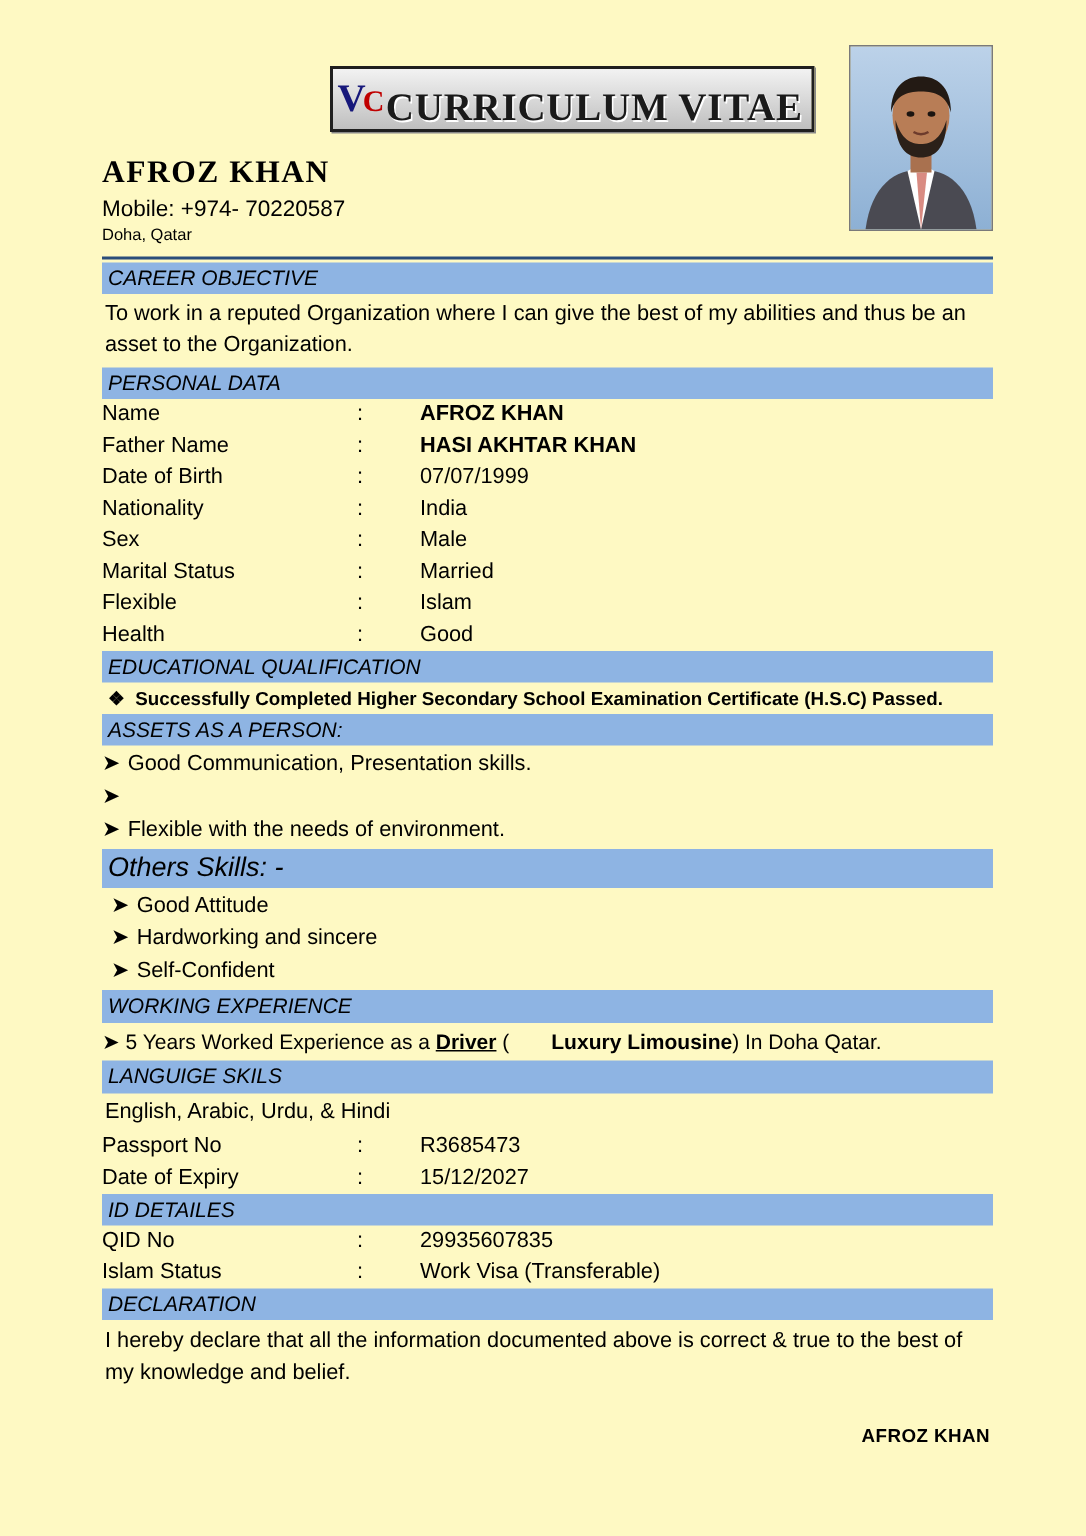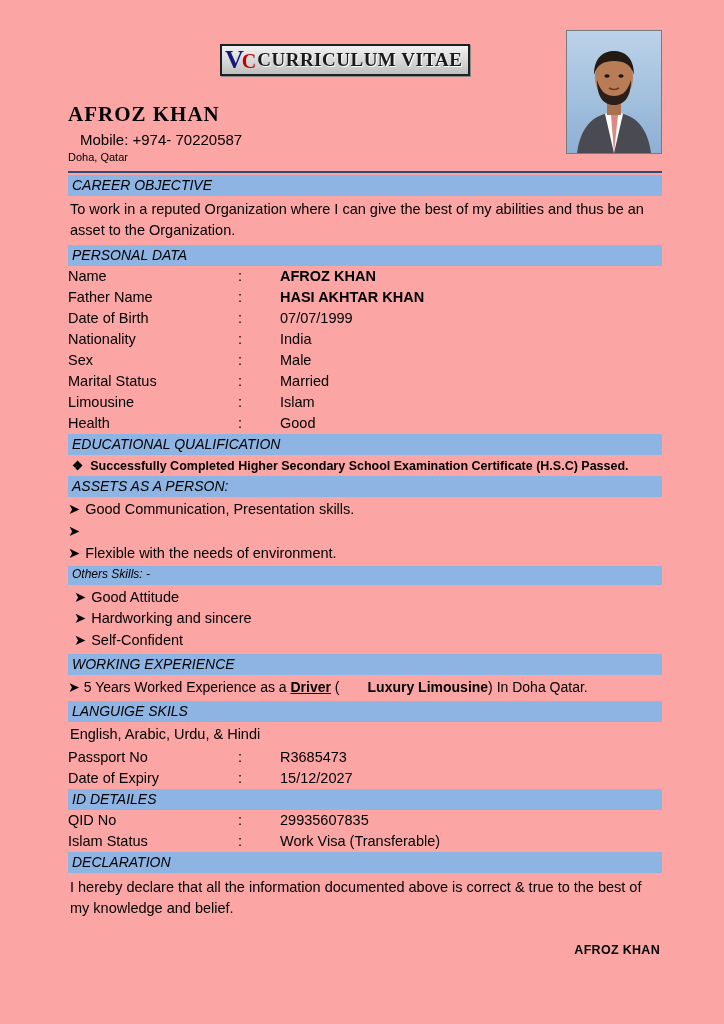--- a/index.html
+++ b/index.html
@@ -8,21 +8,21 @@
     background: #ffffff;
   }
   body {
     font-family: "Liberation Sans", sans-serif;
     color: #000000;
   }
   .page {
     position: relative;
     width: 724px;
     height: 1024px;
-    background: #fca5a5;
+    background: #fef9c3;
     overflow: hidden;
     box-sizing: border-box;
   }
   .sheet {
     position: absolute;
     left: 68px;
     top: 22px;
     width: 594px;
   }
 
@@ -49,25 +49,26 @@
     color: #16177a;
     letter-spacing: -2px;
     padding: 0 3px 0 1px;
     line-height: 1;
   }
   .cv-logo .v { color: #16177a; }
   .cv-logo .c { color: #c00000; font-size: 20px; }
   .cv-title {
     font-family: "Liberation Serif", serif;
     font-weight: bold;
-    font-size: 19px;
+    font-size: 26px;
     line-height: 1.05;
     color: #1a1a1a;
     letter-spacing: 0.5px;
     text-shadow: 1px 1px 0 #ffffff;
+    margin-top: 11px;
   }
 
   .photo {
     position: absolute;
     right: 0;
     top: 8px;
     width: 94px;
     height: 122px;
     border: 1px solid #7a7a7a;
     background: linear-gradient(to bottom, #b9d0e8 0%, #9dbcdc 45%, #8fb2d6 100%);
@@ -82,21 +83,21 @@
   }
   .name {
     font-family: "Liberation Serif", serif;
     font-weight: bold;
     font-size: 21px;
     letter-spacing: 1px;
     margin: 0 0 4px 0;
   }
   .mobile {
     font-size: 15px;
-    margin: 0 0 3px 12px;
+    margin: 0 0 3px 0;
   }
   .city {
     font-size: 11px;
     margin: 0;
   }
 
   .rule {
     border: 0;
     border-top: 2px solid #2a4d7a;
     margin: 4px 0 2px 0;
@@ -107,21 +108,21 @@
   .bar {
     background: #8eb4e3;
     font-style: italic;
     font-weight: normal;
     font-size: 14px;
     padding: 2px 4px 3px 4px;
     line-height: 1.15;
     color: #000;
   }
   .bar.small {
-    font-size: 12px;
+    font-size: 18px;
   }
 
   .body-text {
     font-size: 14.5px;
     line-height: 1.45;
     padding: 3px 2px 4px 2px;
   }
 
   
   table.pdata {
@@ -274,21 +275,21 @@
         <td class="lbl">Sex</td>
         <td class="col">:</td>
         <td class="val">Male</td>
       </tr>
       <tr>
         <td class="lbl">Marital Status</td>
         <td class="col">:</td>
         <td class="val">Married</td>
       </tr>
       <tr>
-        <td class="lbl">Limousine</td>
+        <td class="lbl">Flexible</td>
         <td class="col">:</td>
         <td class="val">Islam</td>
       </tr>
       <tr>
         <td class="lbl">Health</td>
         <td class="col">:</td>
         <td class="val">Good</td>
       </tr>
     </tbody>
       </table>

